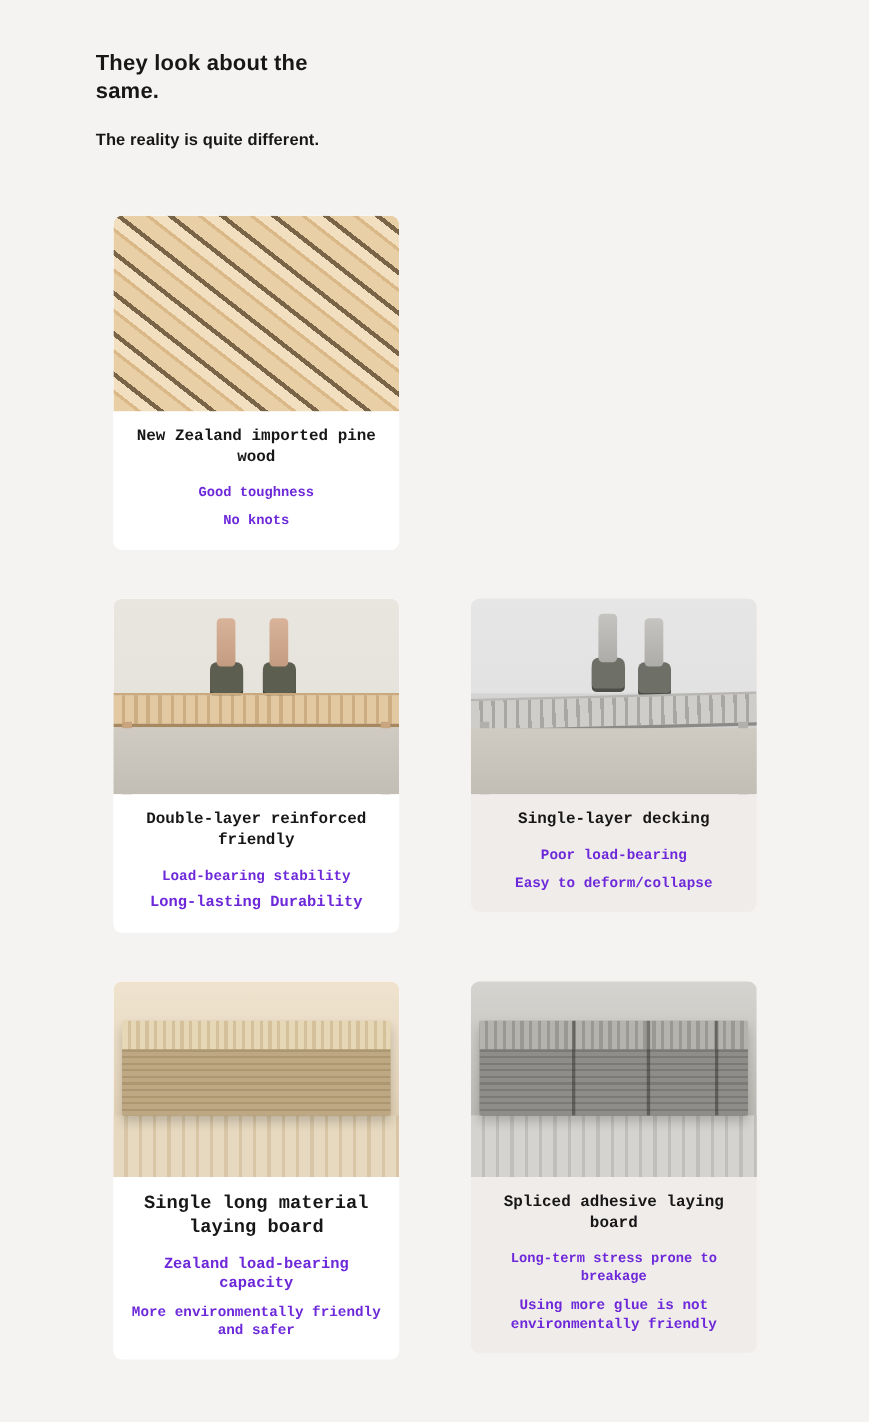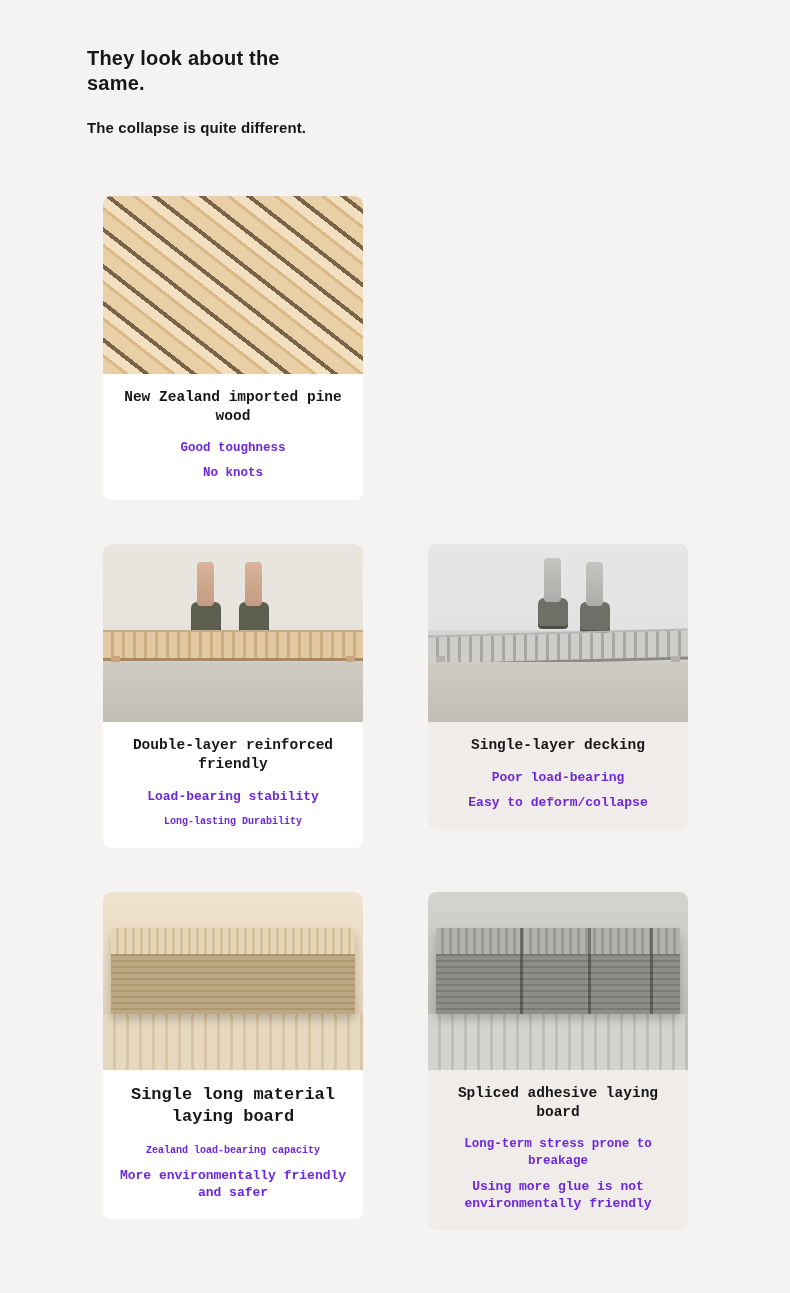--- a/index.html
+++ b/index.html
@@ -96,21 +96,21 @@
     font-weight: bold;
   }
   .card-line {
     font-size: 12.5px;
     font-weight: bold;
     line-height: 17px;
     color: #6d28d9;
     margin: 0 0 8px 0;
   }
   .card-line.tiny {
-    font-size: 10px;
+    font-size: 14px;
   }
   .card-line.big {
     font-size: 13px;
   }
   .card-line:last-child { margin-bottom: 0; }
 
   
   .art { position: absolute; inset: 0; }
 
   
@@ -221,21 +221,21 @@
     background: repeating-linear-gradient(90deg,#d5d3cf 0 10px,#c1bfbb 10px 13px);
   }
 </style>
 </head>
 <body>
 
 <div class="page">
 
   <div class="headline-block">
     <h1 class="headline">They look about the same.</h1>
-    <h2 class="subheadline">The collapse is quite different.</h2>
+    <h2 class="subheadline">The reality is quite different.</h2>
   </div>
 
   <div class="grid">
 
     <div class="row">
       <div class="card left" style="top:0;">
         <div class="card-img">
           <div class="art art-pine-diag"></div>
         </div>
         <div class="card-body">

